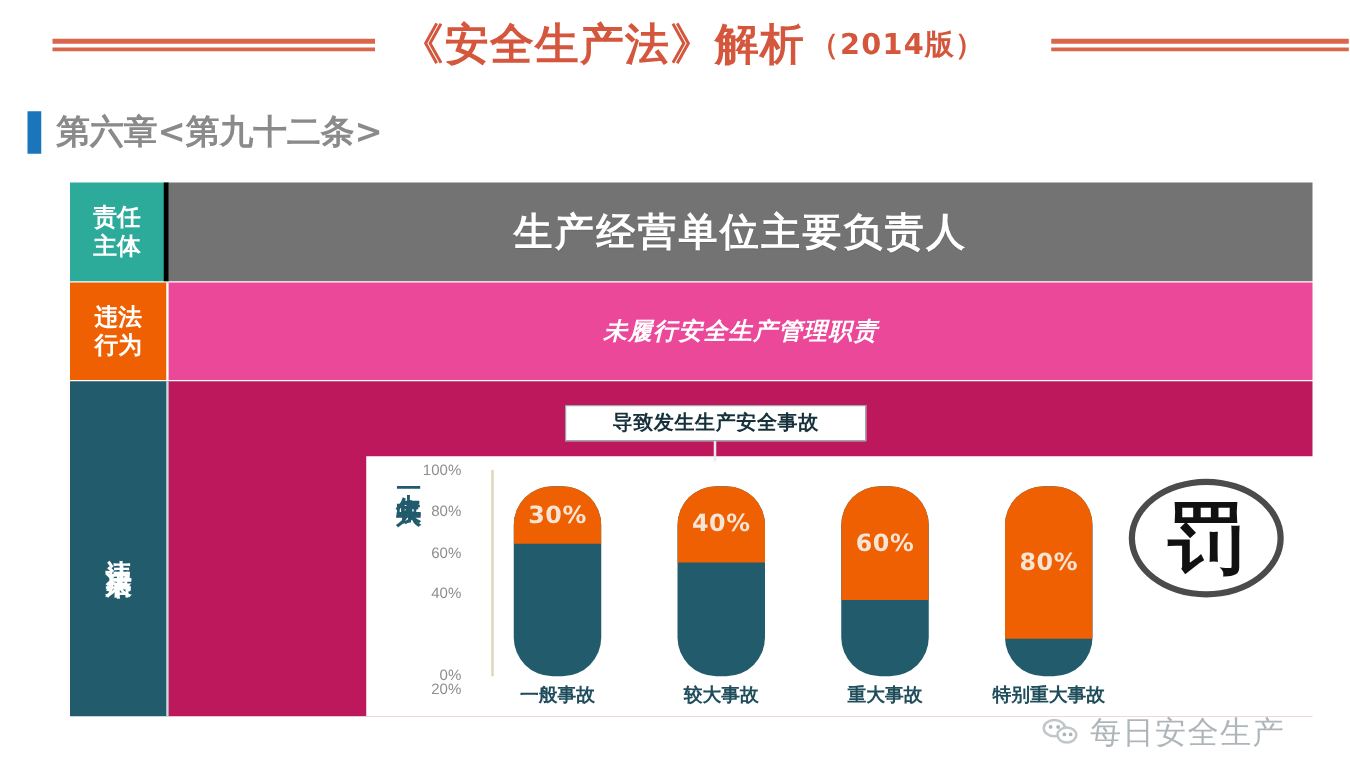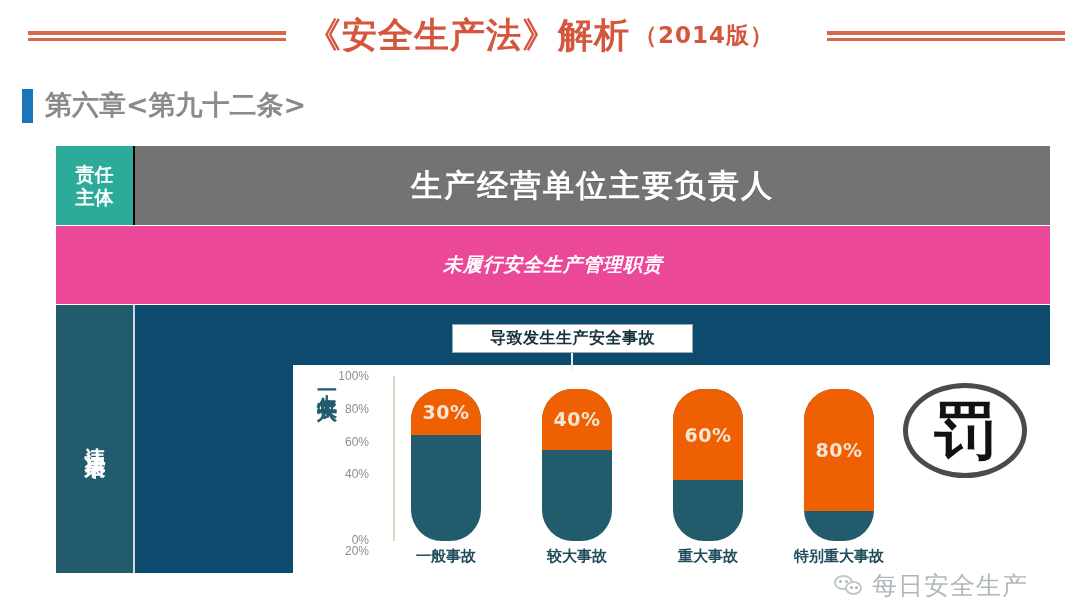--- a/index.html
+++ b/index.html
@@ -14,21 +14,21 @@
     position: relative;
     width: 1080px;
     height: 607px;
     background: #ffffff;
     overflow: hidden;
   }
 
   
   #title-band {
     position: absolute;
-    left: 0; top: 0;
+    left: 14px; top: 0;
     width: 924px; height: 74px;
   }
   .rule {
     position: absolute;
     top: 31px;
     height: 12px;
   }
   .rule .r-thick {
     position: absolute;
     left: 0; right: 0; top: 0;
@@ -123,21 +123,21 @@
     justify-content: center;
     box-sizing: border-box;
   }
 
   
   #row-subject {
     top: 0; height: 79px;
   }
   #row-subject .rowlabel {
     background: #2cab9b;
-    border-right: 2px solid #000000;
+    border-right: 4px solid #000000;
   }
   #row-subject .rowbody {
     background: #737373;
   }
   #subject-text {
     color: #ffffff;
     font-weight: bold;
     font-size: 31px;
     letter-spacing: 2px;
     text-shadow: 0 1px 1px rgba(0,0,0,0.10);
@@ -170,21 +170,21 @@
     background: #215b6c;
     border-right: 2px solid #cfd9dd;
     font-size: 21px;
     letter-spacing: 4px;
     writing-mode: vertical-rl;
     text-orientation: upright;
     align-items: center;
     justify-content: center;
   }
   #row-consequence .rowbody {
-    background: #0c4a6e;
+    background: #be185d;
     align-items: flex-start;
     justify-content: flex-start;
   }
 
   
   #callout {
     position: absolute;
     left: 317px; top: 19px;
     width: 239px; height: 27px;
     background: #ffffff;
@@ -408,20 +408,26 @@
           <span>责任</span><br>
           <span>主体</span>
         </span>
       </div>
       <div class="rowbody">
         <span id="subject-text">生产经营单位主要负责人</span>
       </div>
     </div>
 
     <div class="row" id="row-violation">
+      <div class="rowlabel">
+        <span>
+          <span>违法</span><br>
+          <span>行为</span>
+        </span>
+      </div>
       <div class="rowbody">
         <span id="violation-text">未履行安全生产管理职责</span>
       </div>
     </div>
 
     <div class="row" id="row-consequence">
       <div class="rowlabel">违法后果</div>
       <div class="rowbody">
 
         <div id="callout">

